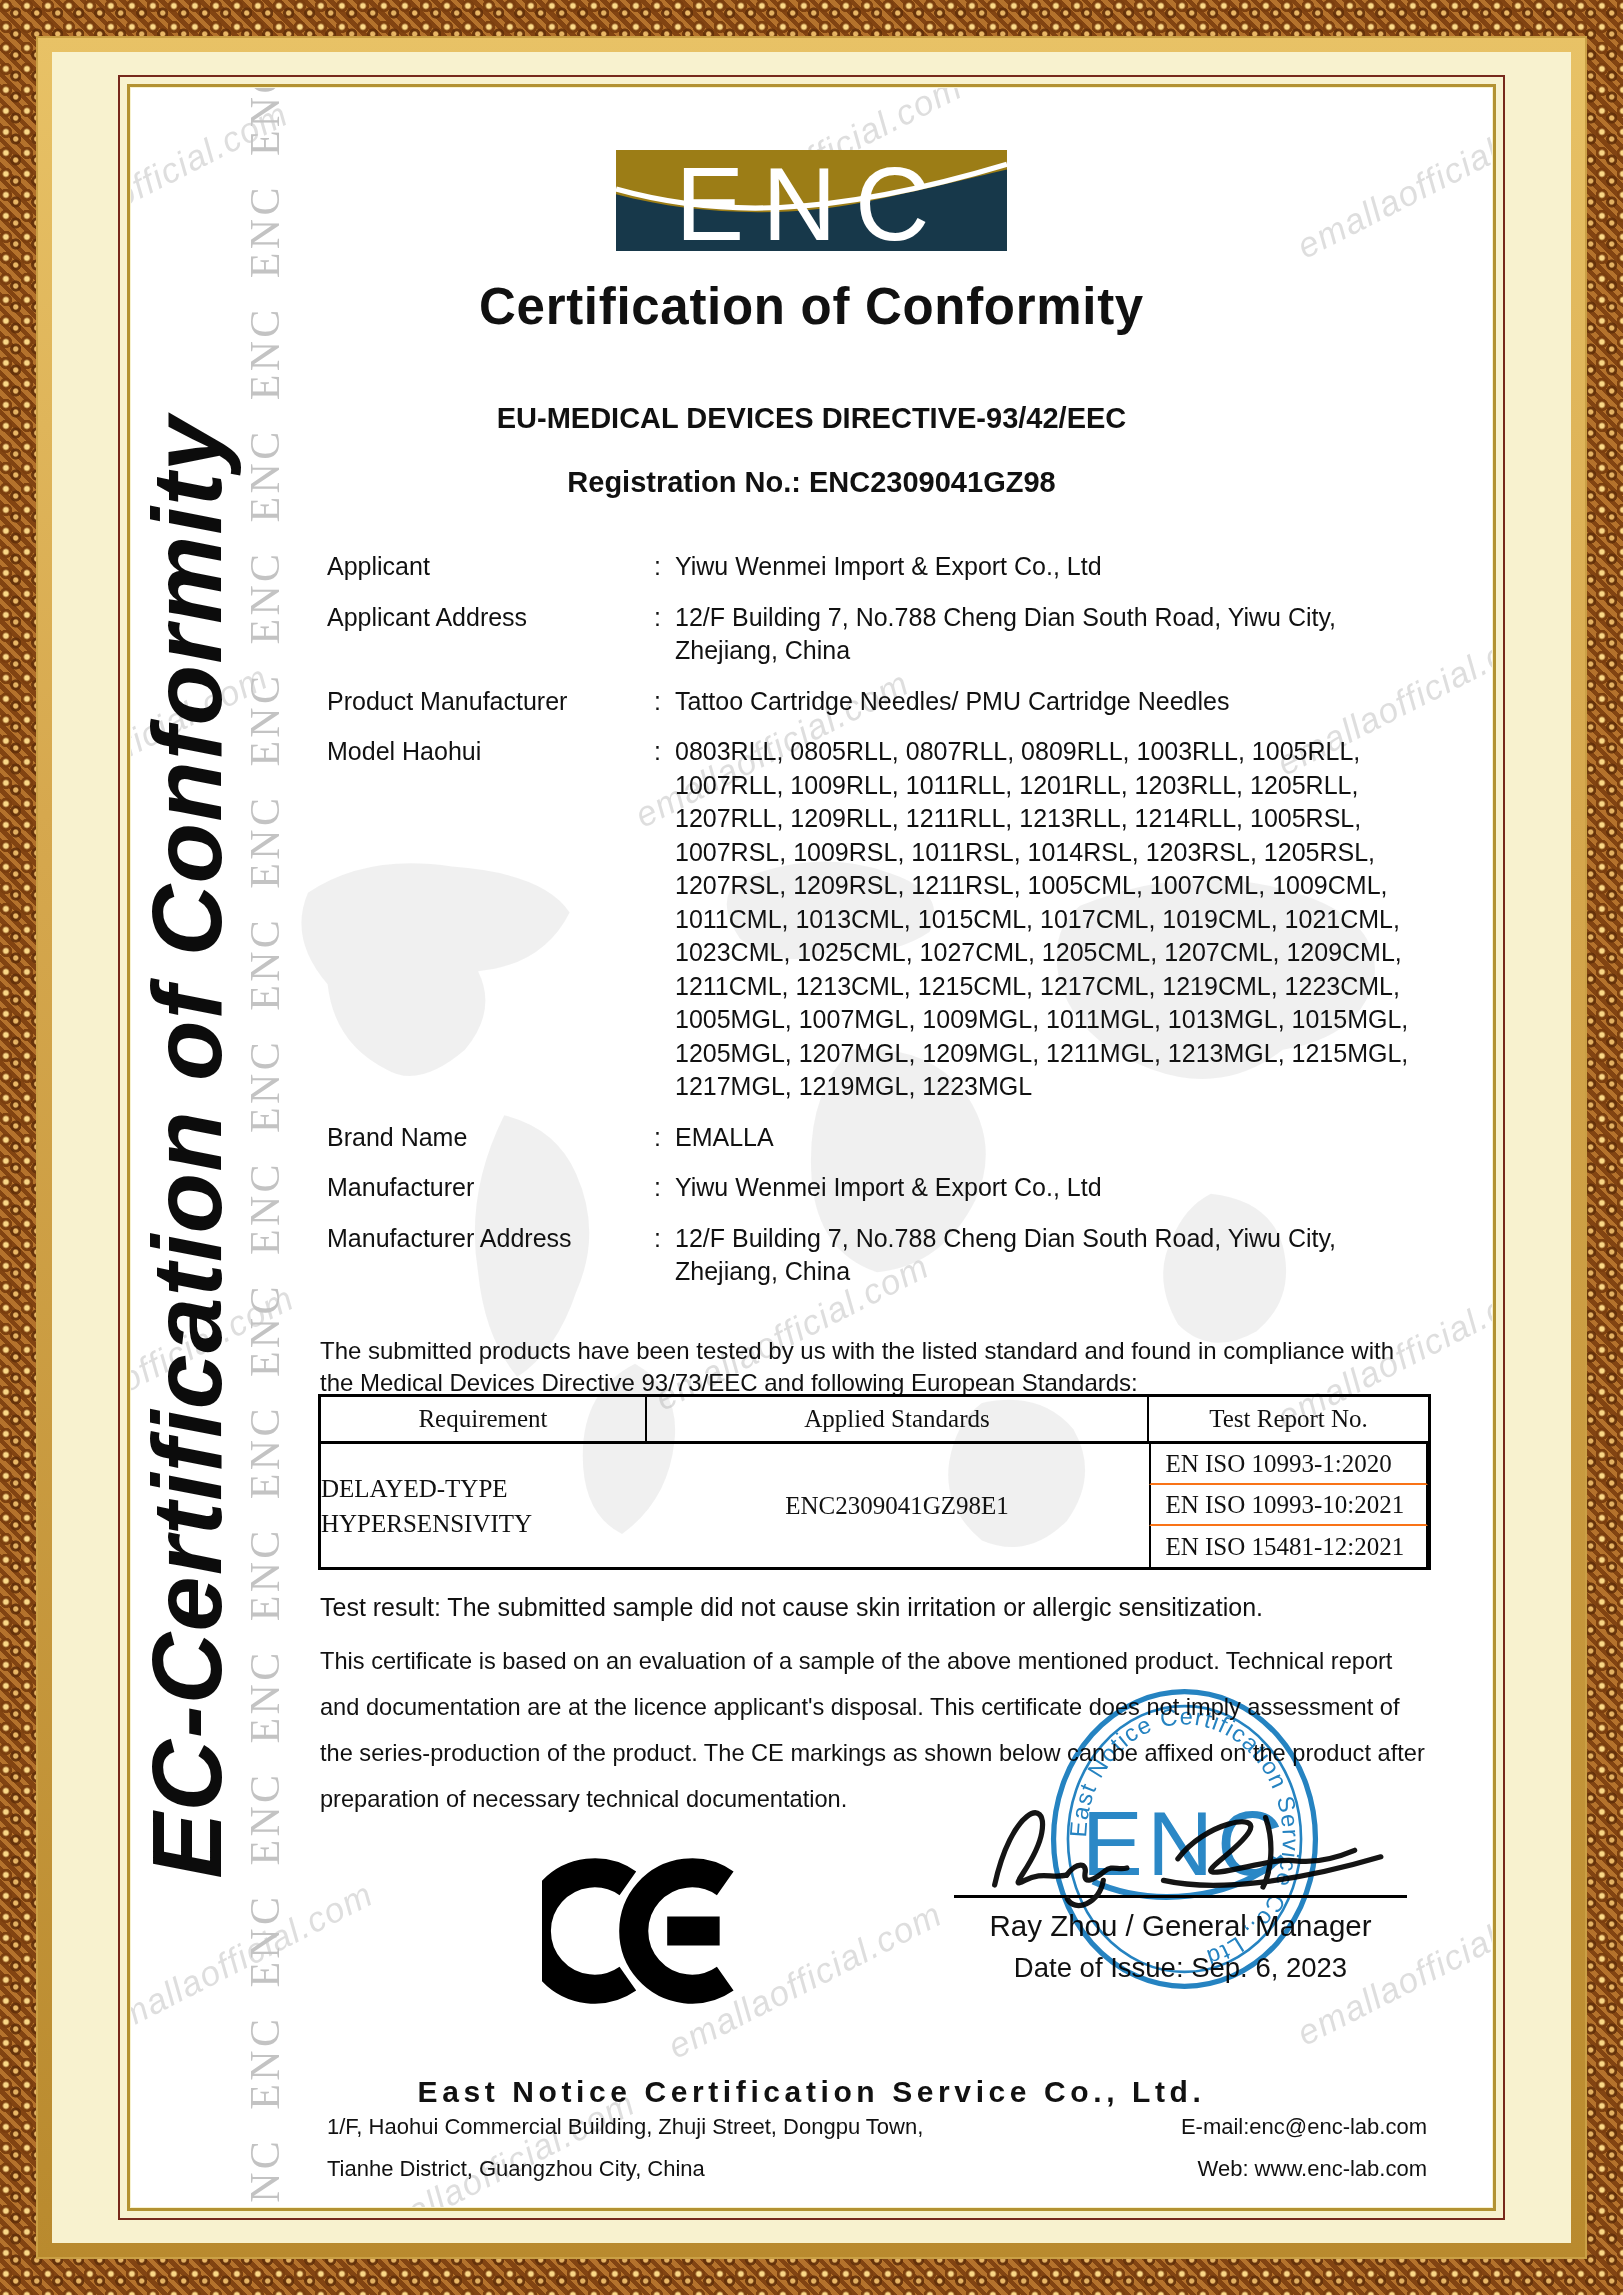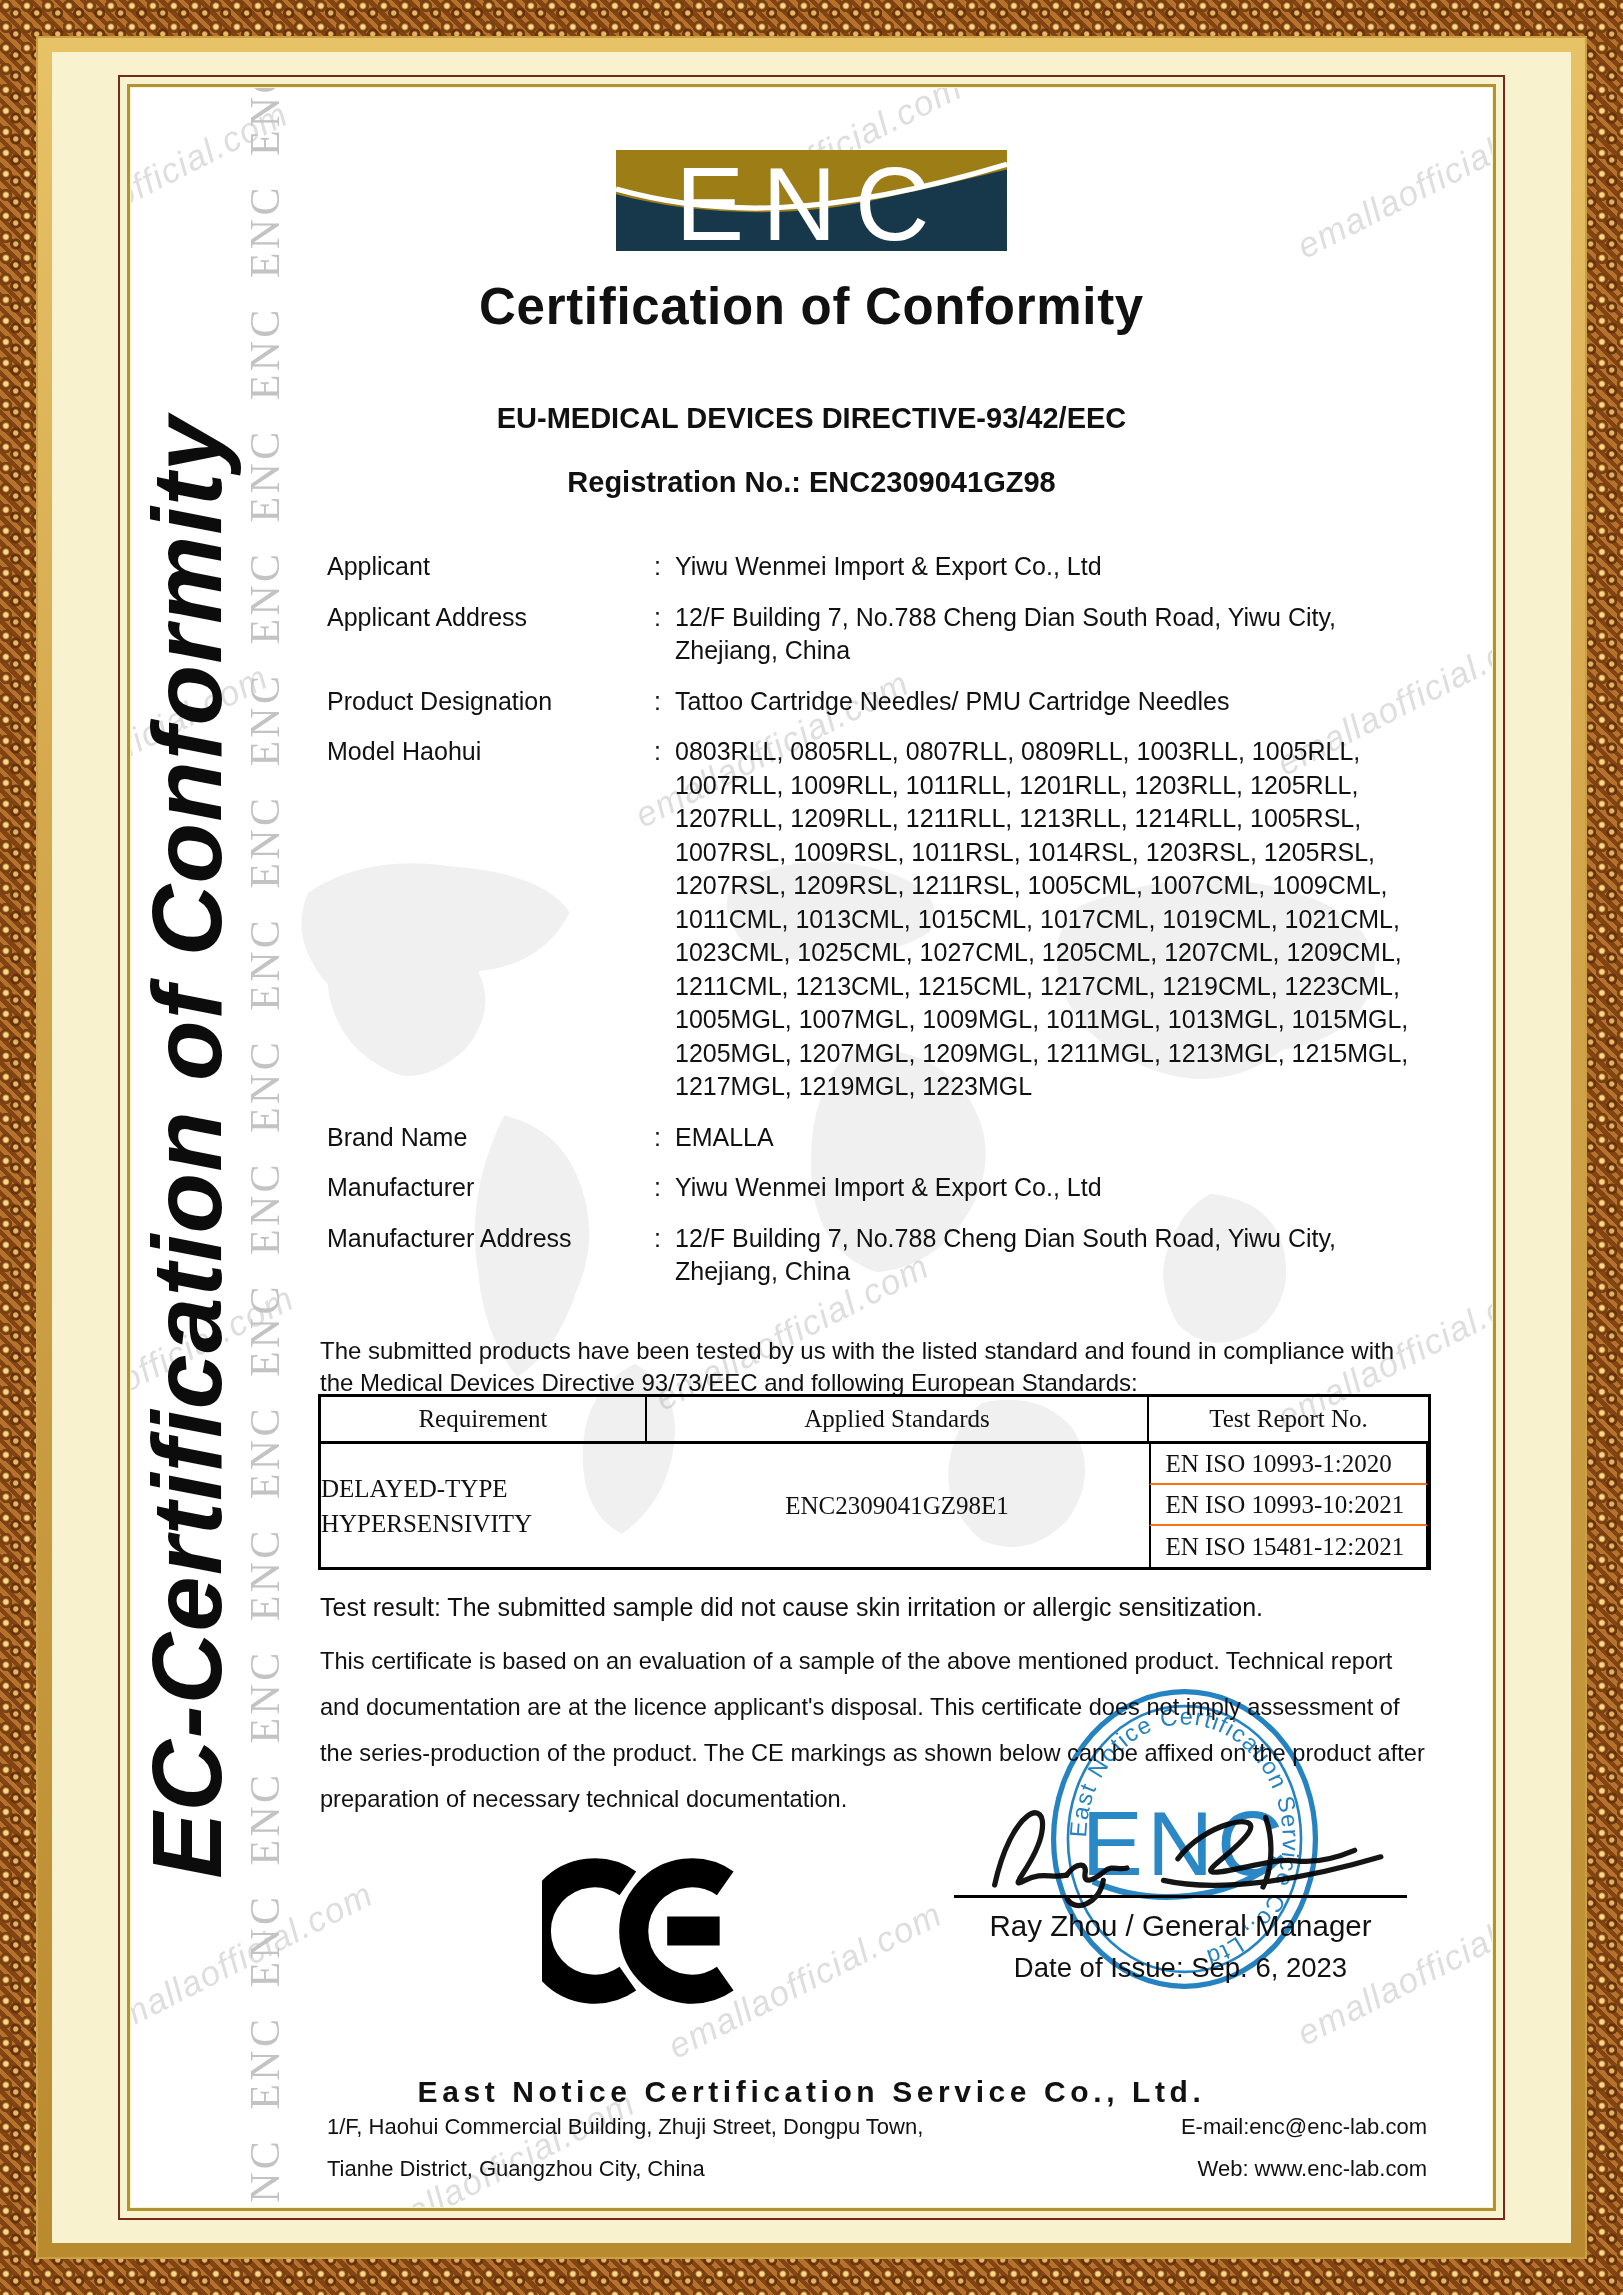--- a/index.html
+++ b/index.html
@@ -138,21 +138,21 @@
         <div class="flabel">Applicant</div>
         <div class="fcolon">:</div>
         <div class="fvalue">Yiwu Wenmei Import &amp; Export Co., Ltd</div>
       </div>
       <div class="frow">
         <div class="flabel">Applicant Address</div>
         <div class="fcolon">:</div>
         <div class="fvalue">12/F Building 7, No.788 Cheng Dian South Road, Yiwu City, Zhejiang, China</div>
       </div>
       <div class="frow">
-        <div class="flabel">Product Designation</div>
+        <div class="flabel">Product Manufacturer</div>
         <div class="fcolon">:</div>
         <div class="fvalue">Tattoo Cartridge Needles/ PMU Cartridge Needles</div>
       </div>
       <div class="frow">
         <div class="flabel">Model Haohui</div>
         <div class="fcolon">:</div>
         <div class="fvalue">0803RLL, 0805RLL, 0807RLL, 0809RLL, 1003RLL, 1005RLL, 1007RLL, 1009RLL, 1011RLL, 1201RLL, 1203RLL, 1205RLL, 1207RLL, 1209RLL, 1211RLL, 1213RLL, 1214RLL, 1005RSL, 1007RSL, 1009RSL, 1011RSL, 1014RSL, 1203RSL, 1205RSL, 1207RSL, 1209RSL, 1211RSL, 1005CML, 1007CML, 1009CML, 1011CML, 1013CML, 1015CML, 1017CML, 1019CML, 1021CML, 1023CML, 1025CML, 1027CML, 1205CML, 1207CML, 1209CML, 1211CML, 1213CML, 1215CML, 1217CML, 1219CML, 1223CML, 1005MGL, 1007MGL, 1009MGL, 1011MGL, 1013MGL, 1015MGL, 1205MGL, 1207MGL, 1209MGL, 1211MGL, 1213MGL, 1215MGL, 1217MGL, 1219MGL, 1223MGL</div>
       </div>
       <div class="frow">
         <div class="flabel">Brand Name</div>

